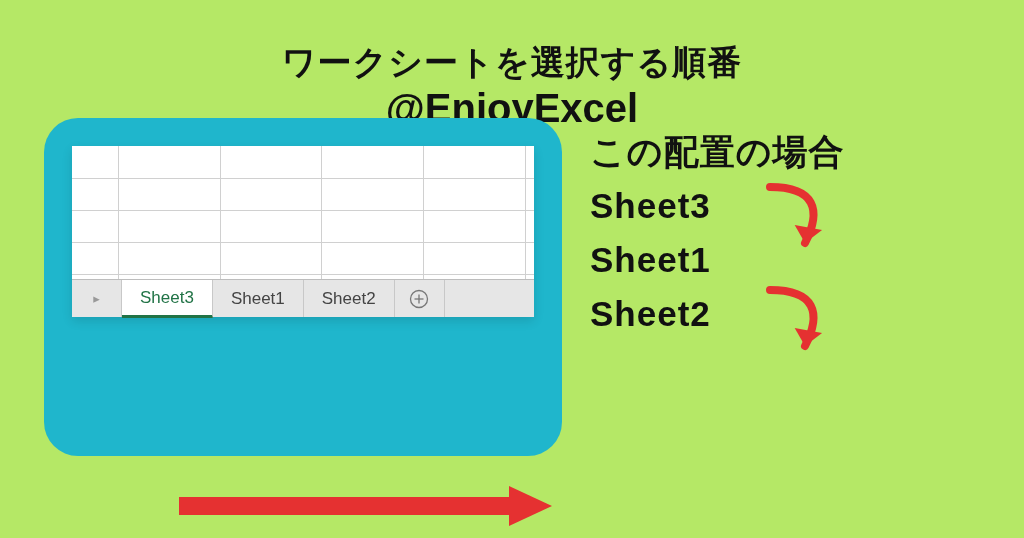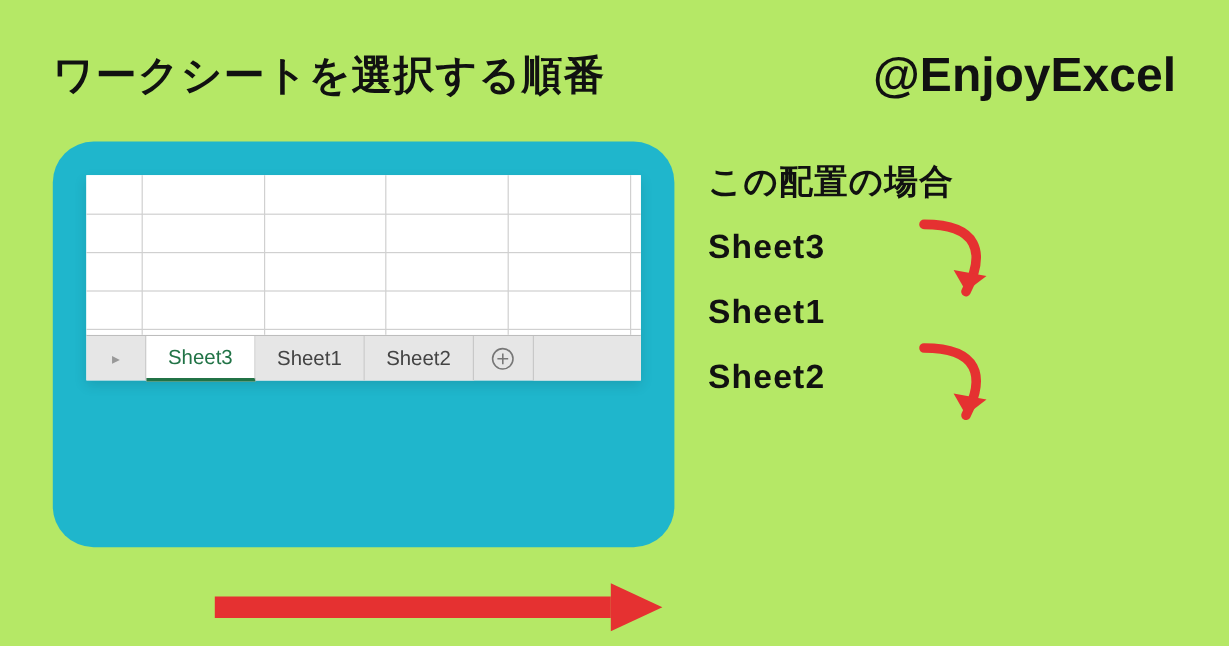--- a/index.html
+++ b/index.html
@@ -12,20 +12,21 @@
     overflow: hidden;
   }
   .header {
     position: absolute;
     top: 40px;
     left: 44px;
     right: 44px;
     display: flex;
     justify-content: space-between;
     align-items: center;
+    flex-direction: column;
   }
   .title {
     font-size: 34px;
     font-weight: 900;
     color: #111;
     letter-spacing: 1px;
   }
   .handle {
     font-size: 40px;
     font-weight: 900;
@@ -104,21 +105,21 @@
     align-items: center;
     justify-content: center;
     border-right: 1px solid #c8c8c8;
     color: #777;
   }
   .add-tab svg { display:block; }
   .side-text {
     position: absolute;
     top: 125px;
     left: 590px;
-    font-size: 28px;
+    font-size: 35px;
     font-weight: 900;
     color: #111;
     line-height: 1.55;
     letter-spacing: 1px;
     text-align: right;
   }
   .side-text .row { display:flex; align-items:center; height:54px;}
   .curly-arrow {
     position: absolute;
   }

